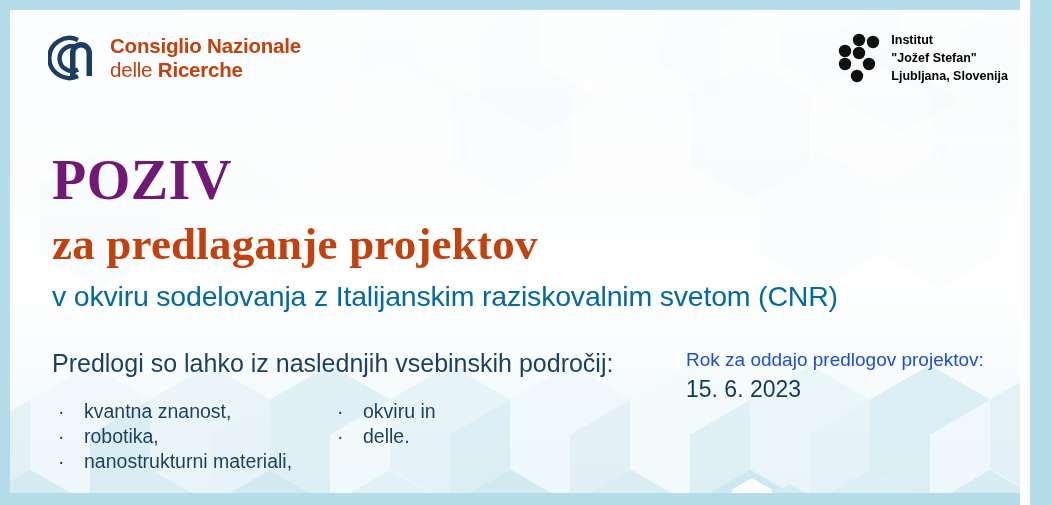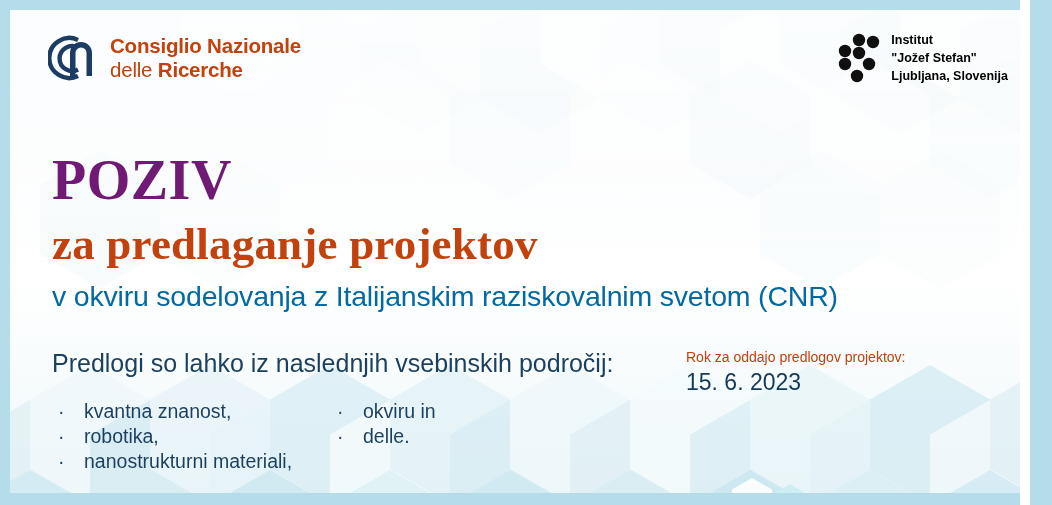--- a/index.html
+++ b/index.html
@@ -162,23 +162,23 @@
     margin-top: 16px;
   }
 
   .body-right {
     position: absolute;
     left: 686px;
     top: 348px;
     color: #1b3f5e;
   }
   .deadline-label {
-    font-size: 14px;
+    font-size: 19px;
     line-height: 1.3;
-    color: #c2410c;
+    color: #1d4ed8;
     white-space: nowrap;
   }
   .deadline-date {
     font-size: 23px;
     font-weight: normal;
     line-height: 1.35;
     color: #143958;
     margin-top: 1px;
     white-space: nowrap;
   }

